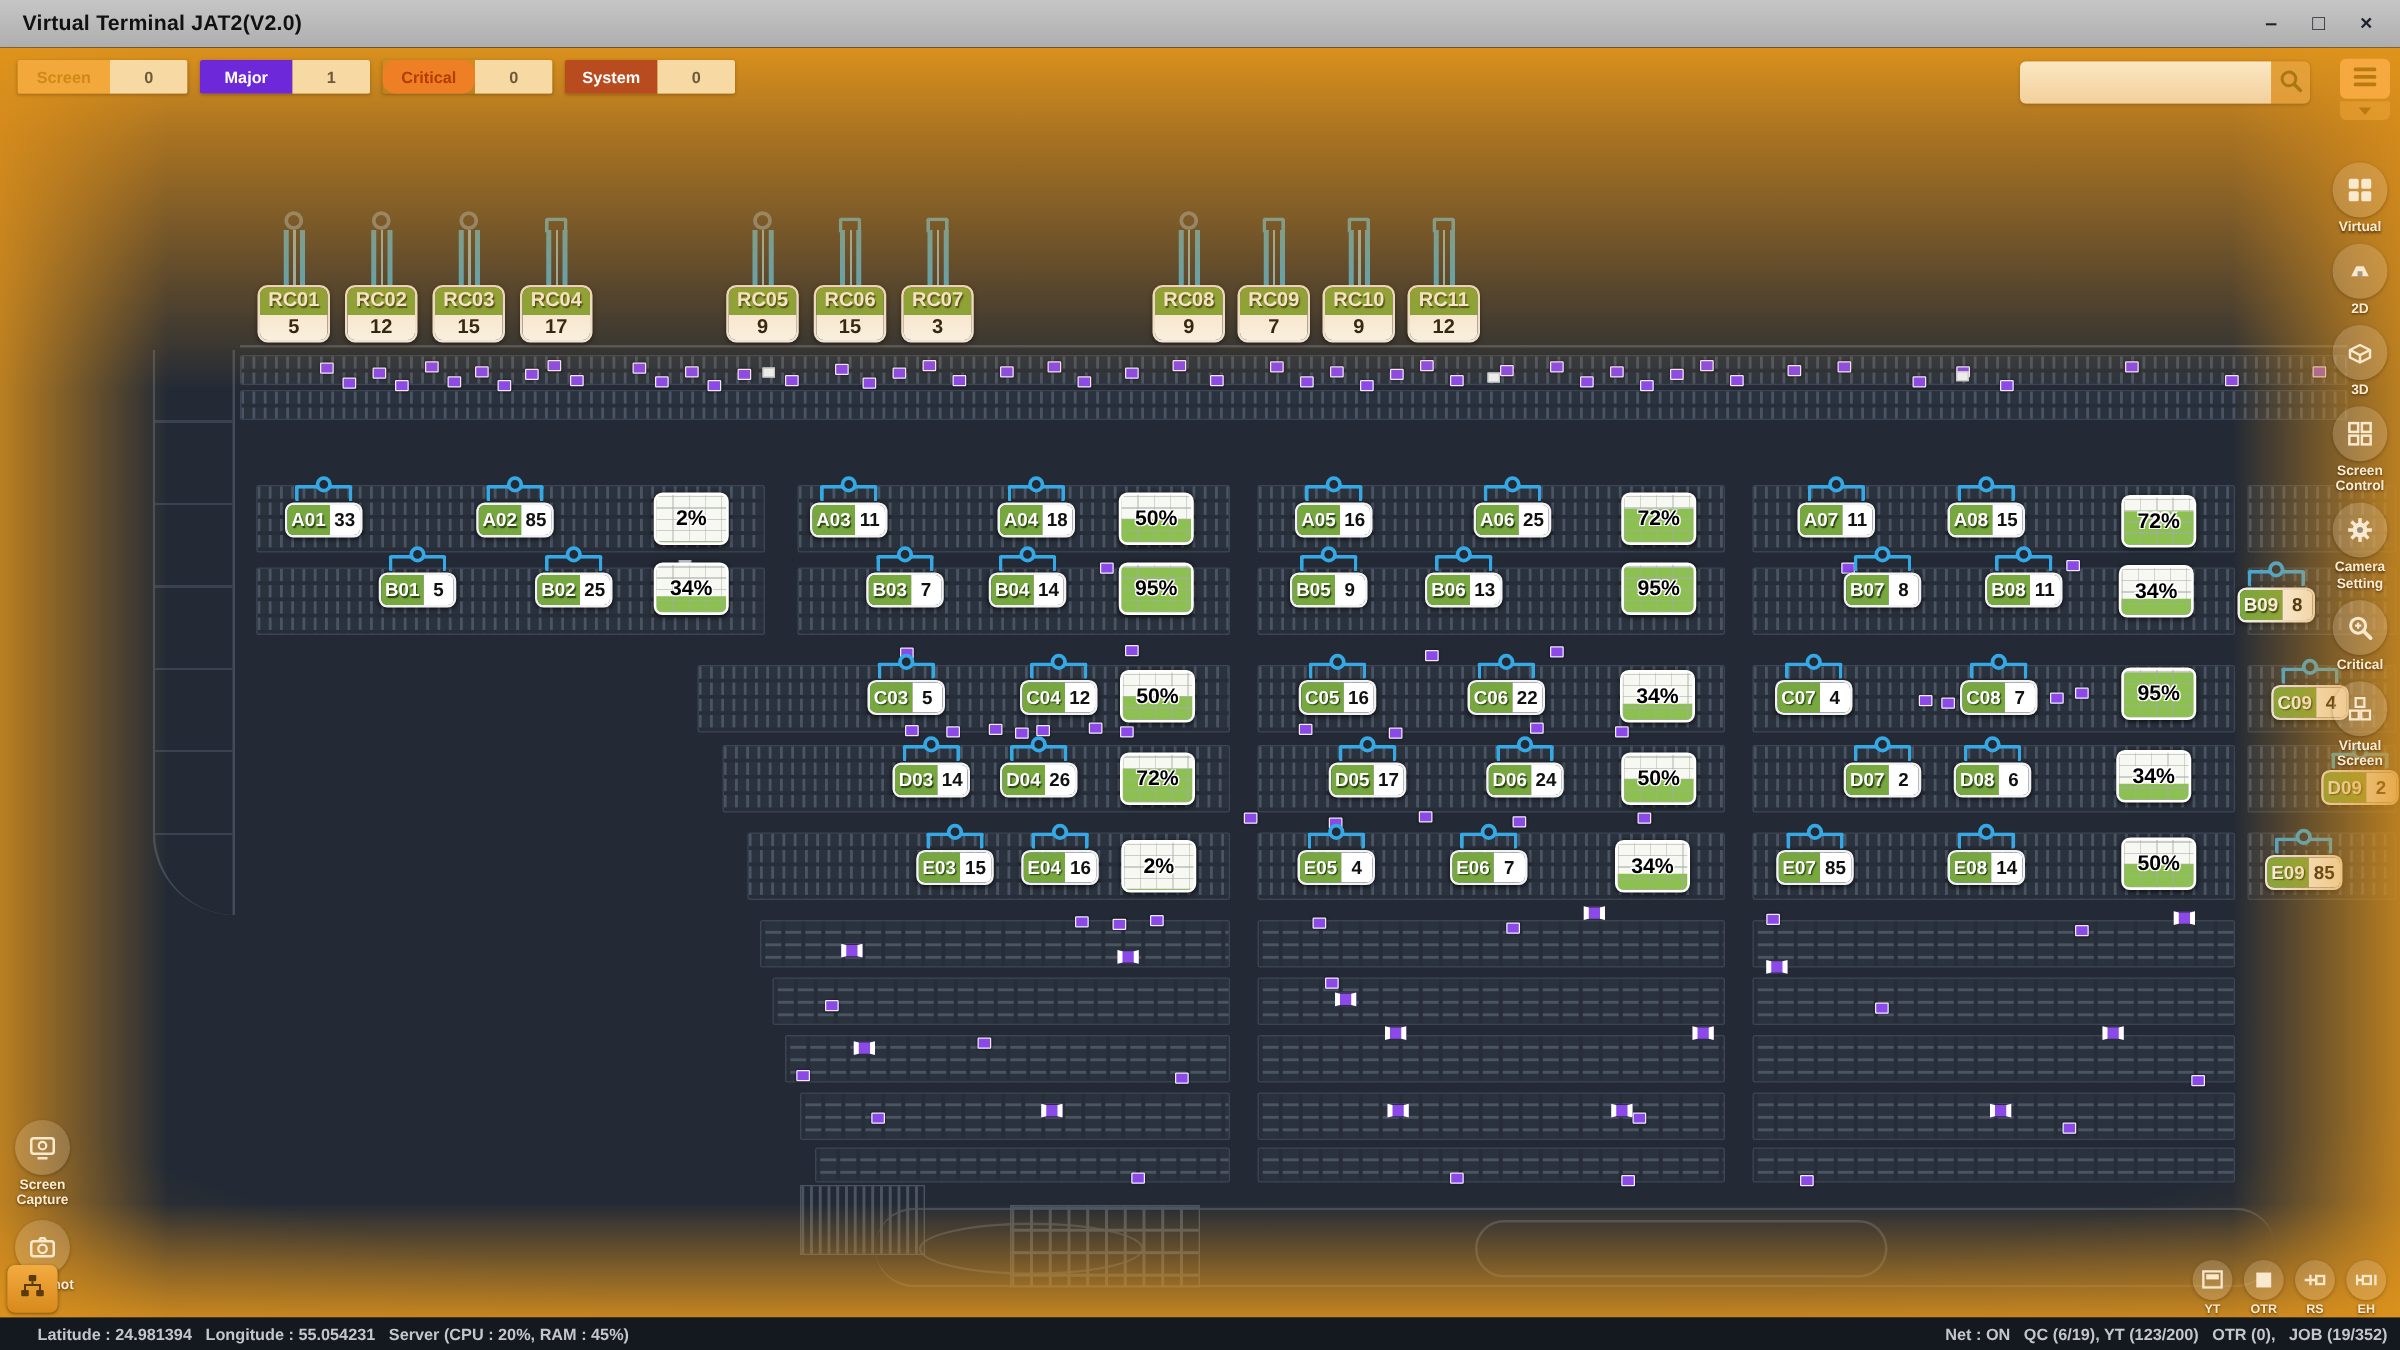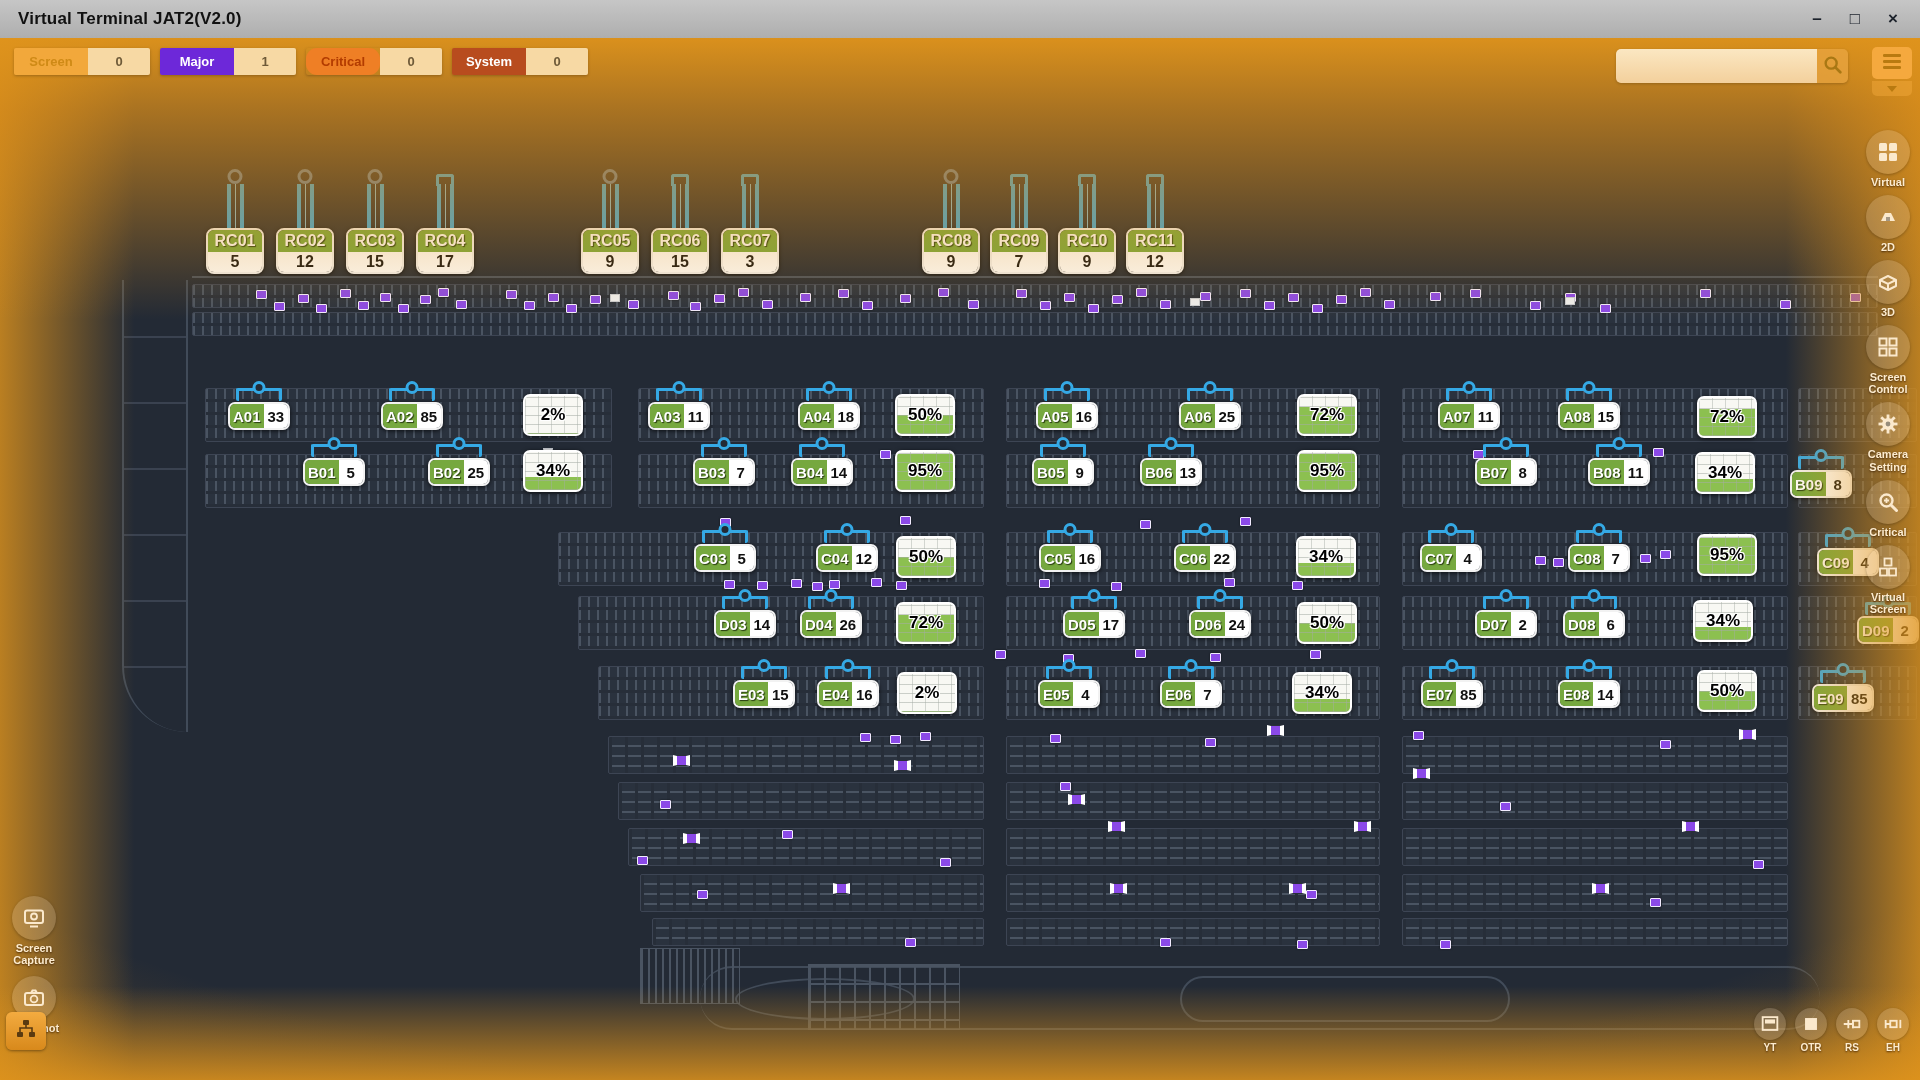--- a/index.html
+++ b/index.html
@@ -961,13 +961,17 @@
                 <rect x="9" y="8.5" width="7" height="7"></rect>
                 <path d="M20 7.5 V16.5"></path>
               </g>
             </svg>
           </div>
           <div class="side-label">EH</div>
         </div>
       </div>
   </div>
 
+  <div class="statusbar">
+    <span class="status-left">Latitude : 24.981394   Longitude : 55.054231   Server (CPU : 20%, RAM : 45%)</span>
+    <span class="status-right">Net : ON   QC (6/19), YT (123/200)   OTR (0),   JOB (19/352)</span>
+  </div>
 </div>
 
 </body></html>

